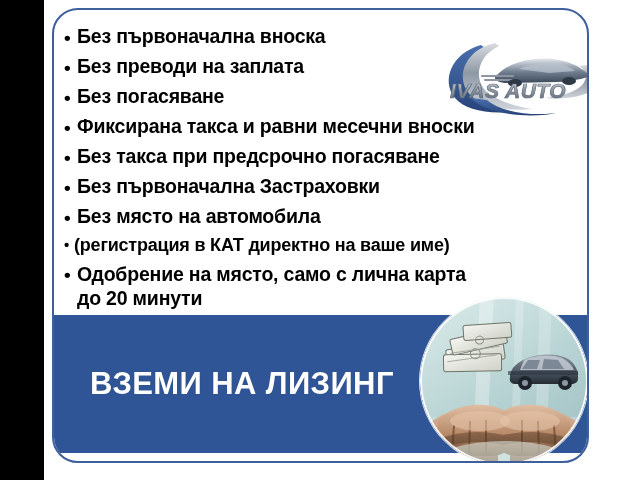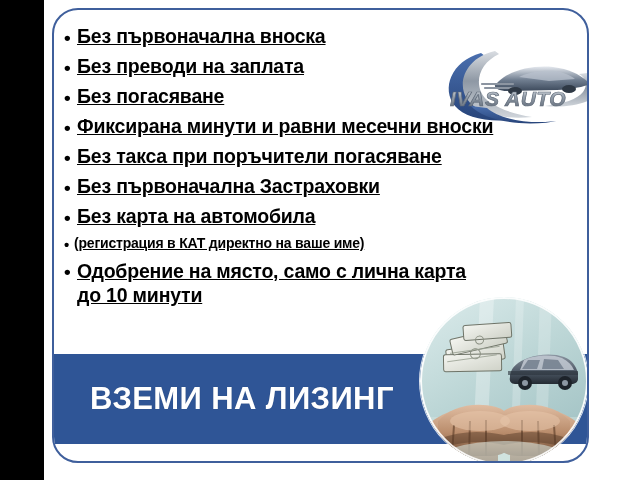--- a/index.html
+++ b/index.html
@@ -72,54 +72,53 @@
     flex: 0 0 auto;
     width: 13px;
     font-size: 19px;
     line-height: 1;
     padding-top: 2px;
   }
   .bullet .txt {
     flex: 1 1 auto;
     font-size: 19.5px;
     white-space: pre-line;
-    text-decoration: underline;
   }
   .bullet.small {
     margin-bottom: 8px;
   }
   .bullet.small .txt {
-    font-size: 14px;
+    font-size: 18px;
     letter-spacing: -0.2px;
   }
   .bullet.small .dot {
     font-size: 15px;
     padding-top: 1px;
     width: 10px;
   }
   .bullet.tall .txt {
     line-height: 1.22;
   }
 
   
   #logo {
     position: absolute;
     left: 383px;
-    top: 34px;
+    top: 26px;
     width: 175px;
     height: 80px;
   }
 
   
   #banner {
     position: absolute;
     left: 0;
-    bottom: 17px;
+    bottom: 8px;
     width: 100%;
-    height: 90px;
+    height: 138px;
     background: #2f5596;
     display: flex;
     align-items: center;
   }
   #banner-text {
     position: absolute;
     left: 36px;
     top: 50%;
     transform: translateY(-50%);
     color: #ffffff;
@@ -165,47 +164,47 @@
         <span class="txt">Без преводи на заплата</span>
       </li>
 
       <li class="bullet">
         <span class="dot">•</span>
         <span class="txt">Без погасяване</span>
       </li>
 
       <li class="bullet">
         <span class="dot">•</span>
-        <span class="txt">Фиксирана минути и равни месечни вноски</span>
-      </li>
-
-      <li class="bullet">
-        <span class="dot">•</span>
-        <span class="txt">Без такса при поръчители погасяване</span>
+        <span class="txt">Фиксирана такса и равни месечни вноски</span>
+      </li>
+
+      <li class="bullet">
+        <span class="dot">•</span>
+        <span class="txt">Без такса при предсрочно погасяване</span>
       </li>
 
       <li class="bullet">
         <span class="dot">•</span>
         <span class="txt">Без първоначална Застраховки</span>
       </li>
 
       <li class="bullet">
         <span class="dot">•</span>
-        <span class="txt">Без карта на автомобила</span>
+        <span class="txt">Без място на автомобила</span>
       </li>
 
       <li class="bullet small">
         <span class="dot">•</span>
         <span class="txt">(регистрация в КАТ директно на ваше име)</span>
       </li>
 
       <li class="bullet tall">
         <span class="dot">•</span>
         <span class="txt">Одобрение на място, само с лична карта
- до 10 минути</span>
+ до 20 минути</span>
       </li>
 
     </ul>
 
     <div id="logo">
       <svg width="175" height="80" viewBox="0 0 175 80" xmlns="http://www.w3.org/2000/svg">
         <defs>
           <linearGradient id="gsil" x1="0" y1="0" x2="0" y2="1">
             <stop offset="0%" stop-color="#d9dde2"></stop>
             <stop offset="45%" stop-color="#8e98a4"></stop>

